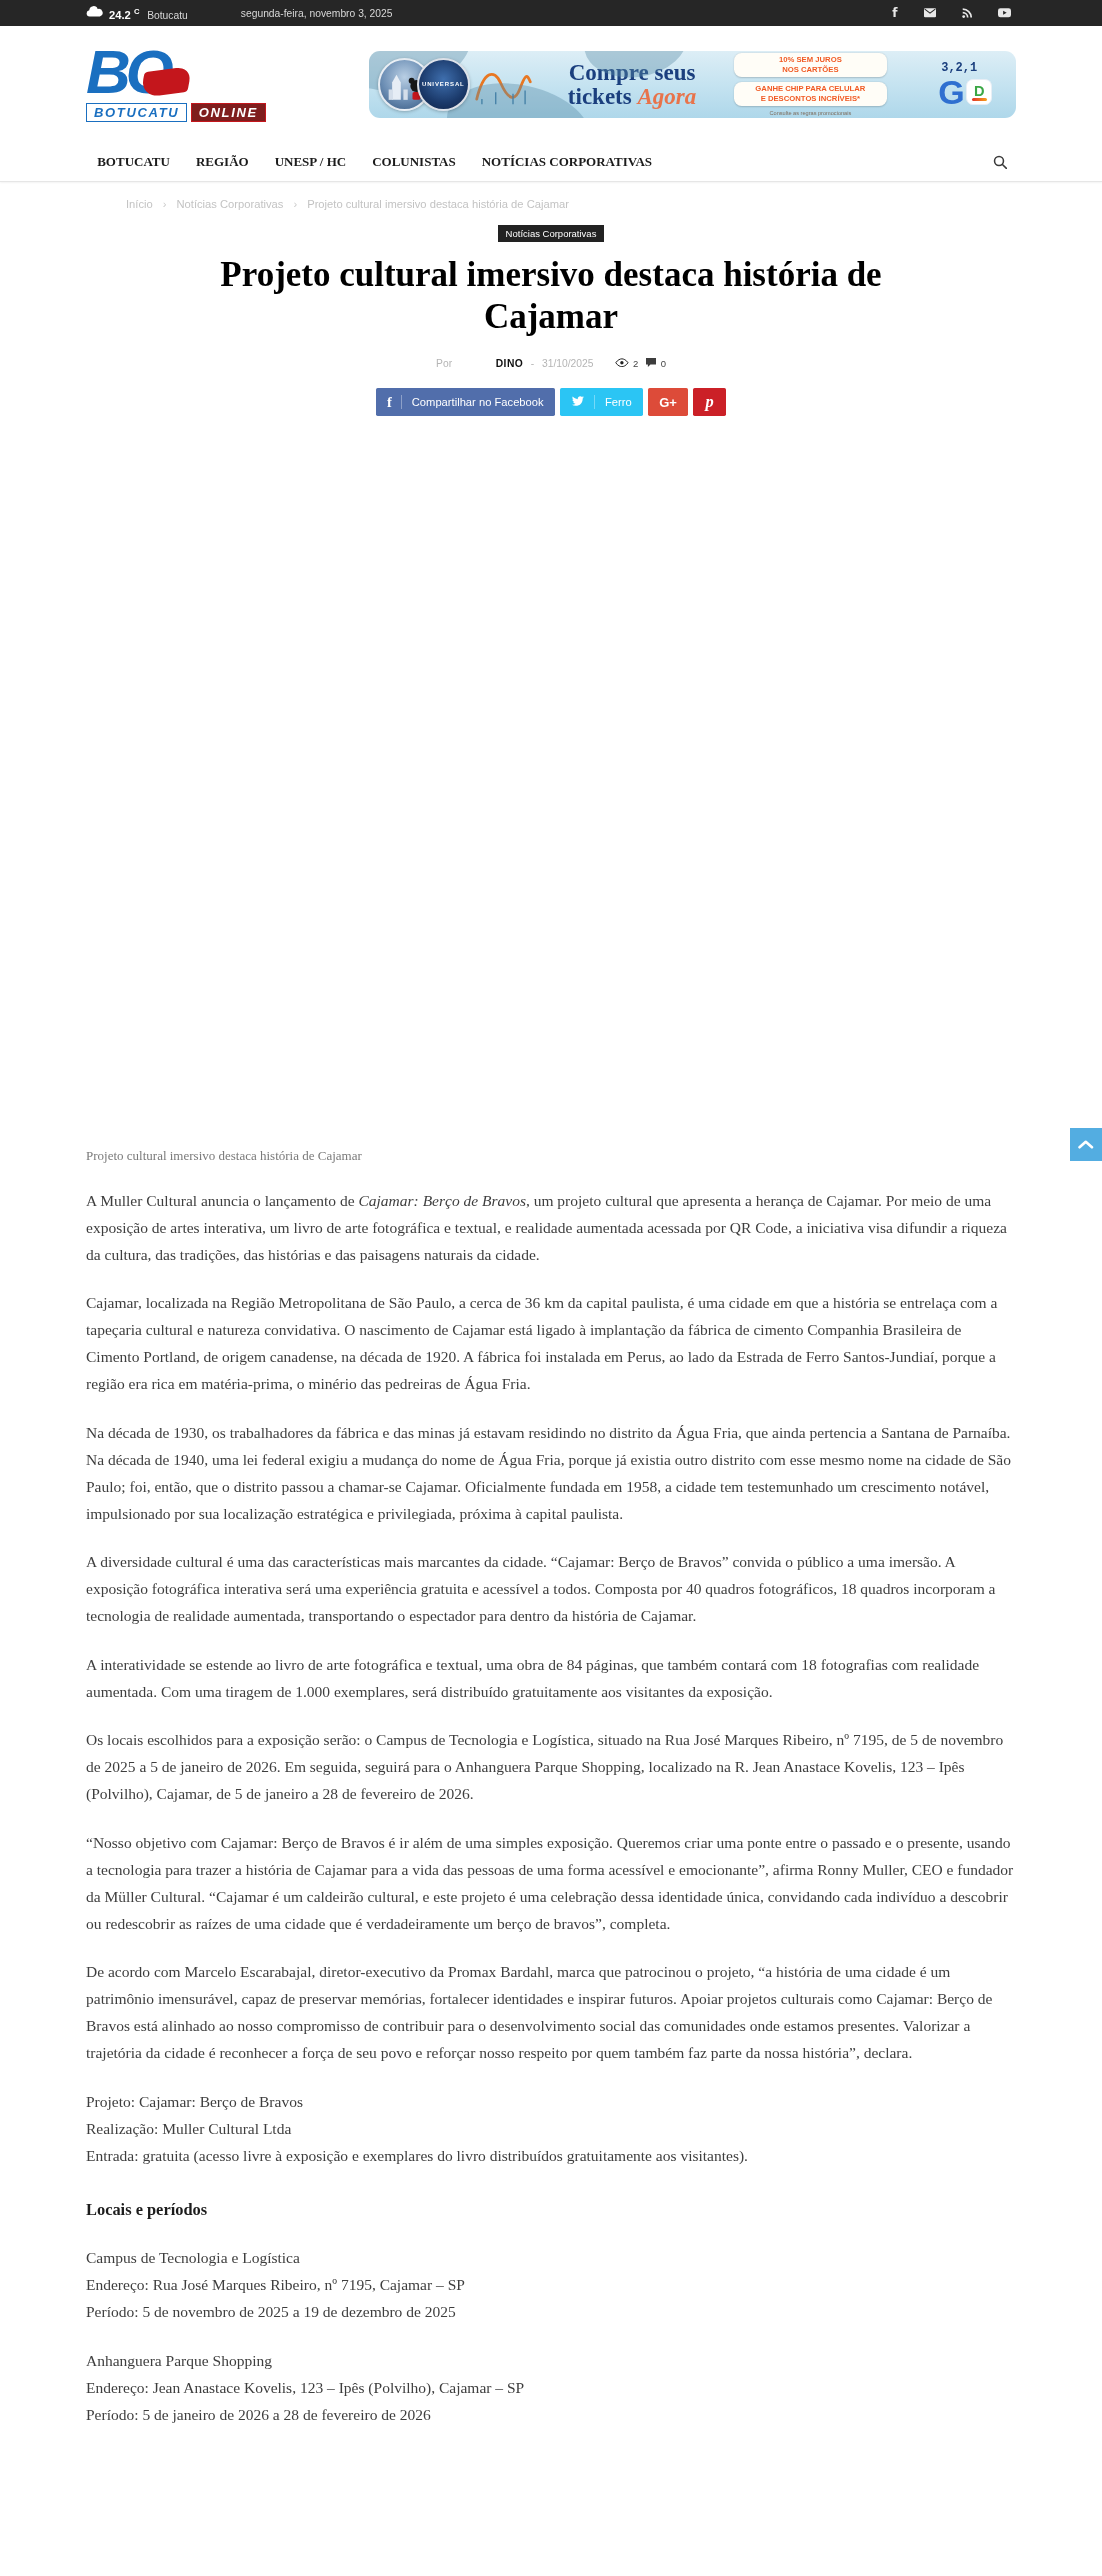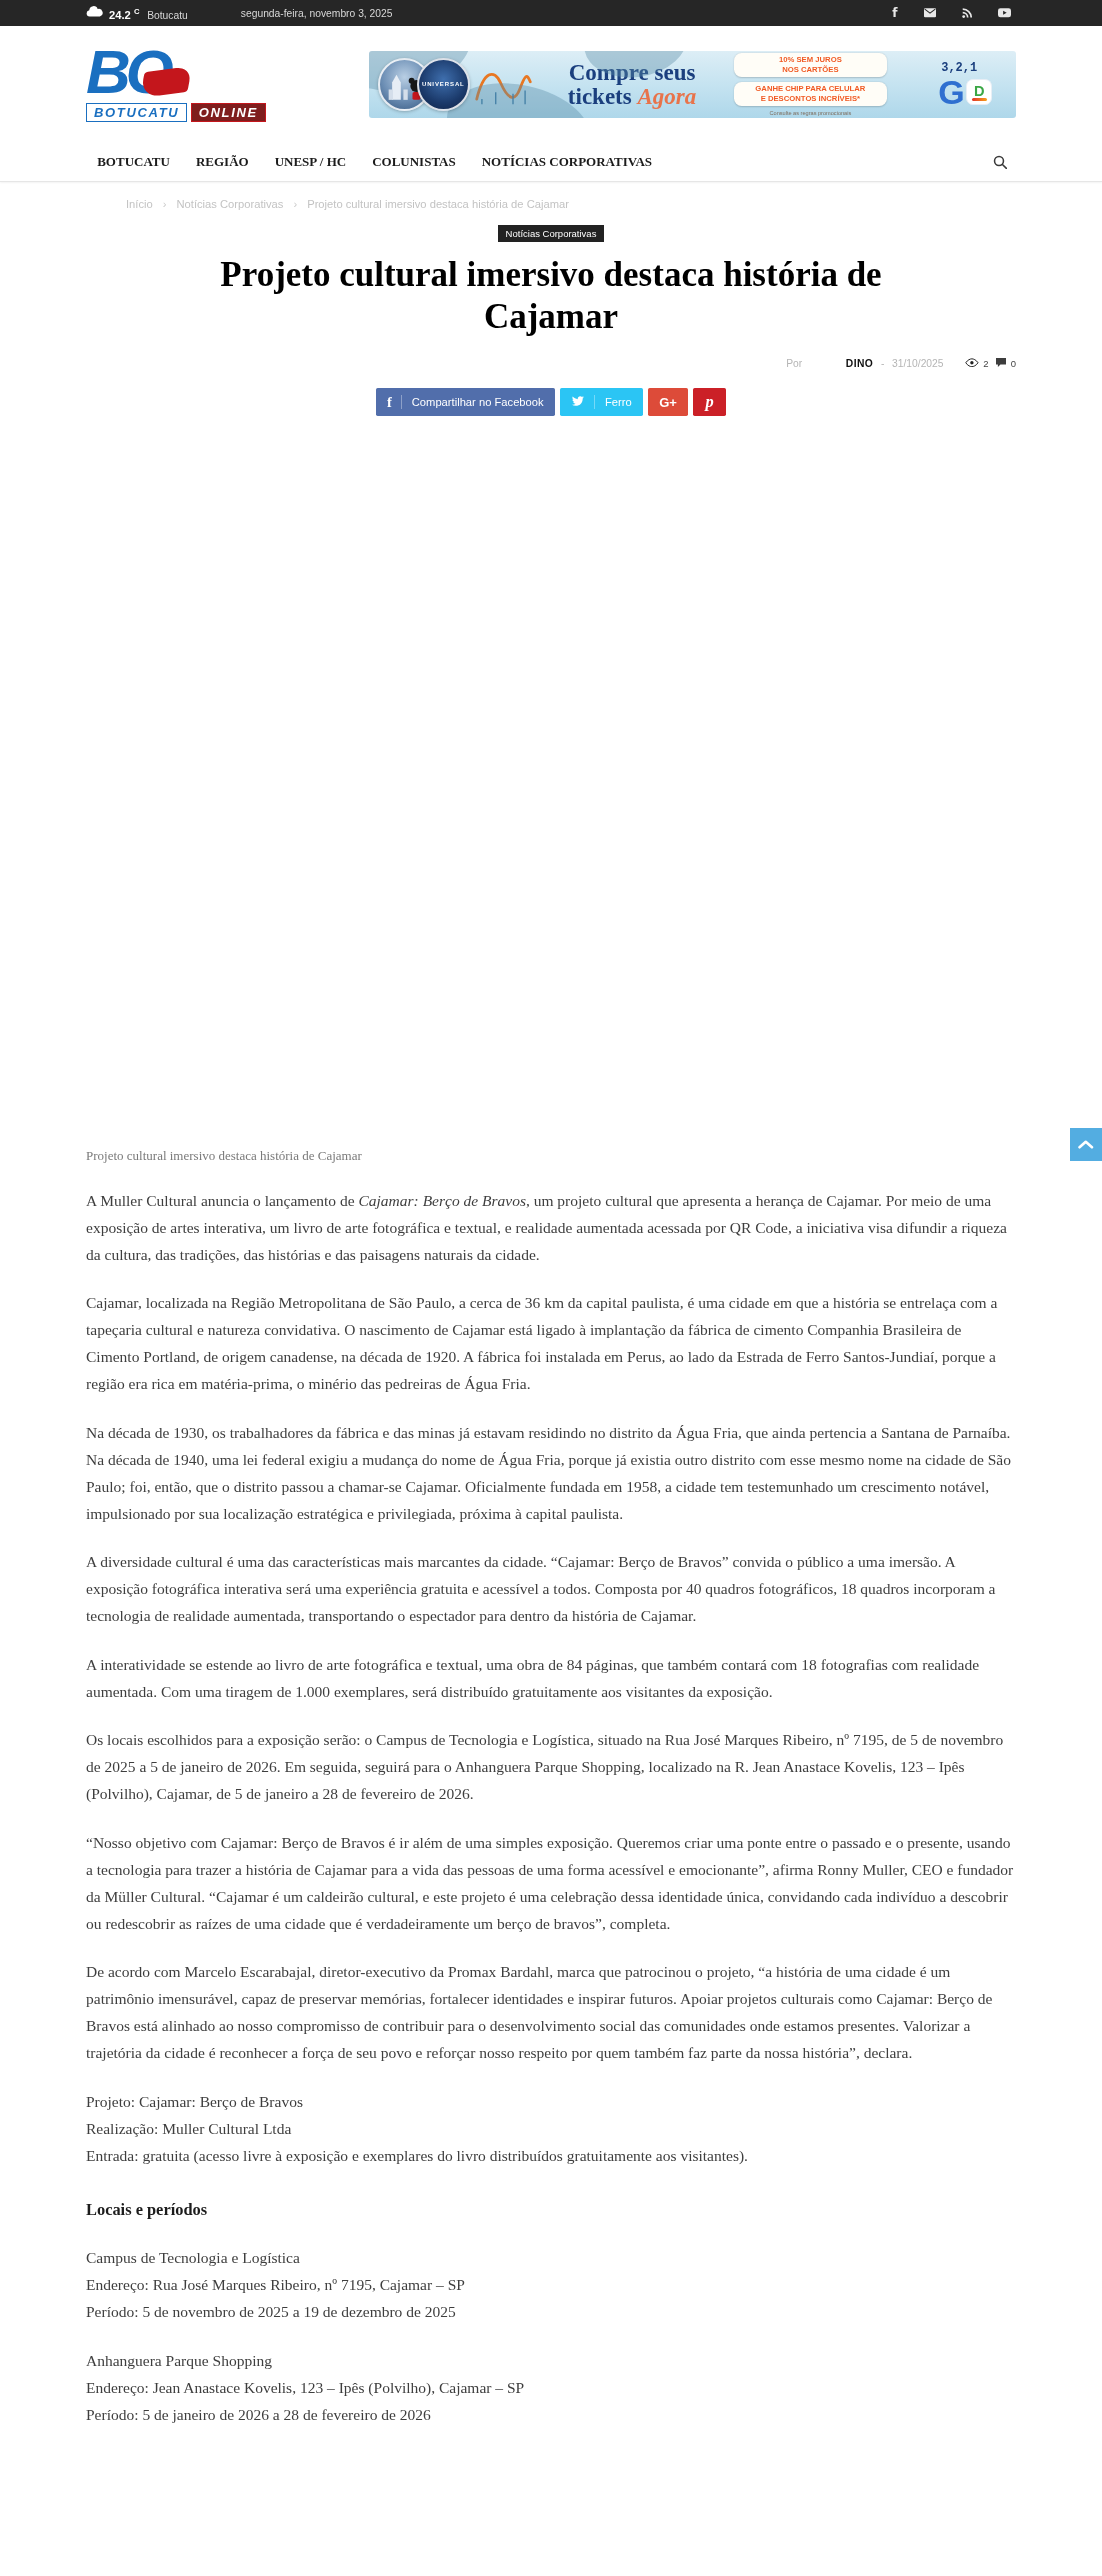--- a/index.html
+++ b/index.html
@@ -25,21 +25,21 @@
   
   .header-inner { width:930px; margin:0 auto; height:117px; display:flex; align-items:center; justify-content:space-between; }
   .logo { display:flex; flex-direction:column; align-items:flex-start; width:231px; cursor:pointer; }
   .logo-bo { position:relative; height:53px; font-family:"Liberation Sans",sans-serif; font-weight:bold; font-style:italic; font-size:62px; line-height:50px; color:#1a6fc0; letter-spacing:-5.2px; }
   .logo-red-wedge { position:absolute; left:57px; top:22.4px; width:46px; height:26px; background:#c4161c;
     transform:skewX(-18deg) rotate(-8deg); border-radius:3.4px 15.5px 3.4px 19px; }
   .logo-strip { display:flex; margin-top:3.4px; font-style:italic; font-weight:bold; font-size:13px; letter-spacing:1.7px; }
   .logo-strip .botucatu { color:#1a6fc0; border:1.7px solid #1a6fc0; background:#fff; padding:0.9px 6.9px; }
   .logo-strip .online { color:#fff; background:#7f1d1d; border:1.7px solid #c4161c; padding:0.9px 6.9px; margin-left:3.4px; }
 
-  .banner { position:relative; width:647px; height:67px; overflow:hidden; border-radius:3px; cursor:pointer;
+  .banner { position:relative; width:647px; height:67px; overflow:hidden; border-radius:11px; cursor:pointer;
     background:linear-gradient(180deg,#ddeef6 0%,#c3e2f0 55%,#aed7ea 100%);
     display:flex; align-items:center; padding:0 8.6px; }
   .wave { position:absolute; background:rgba(90,140,165,.38); border-radius:50%; }
   .wave1 { width:129px; height:77px; left:-26px; top:-39px; transform:rotate(-15deg); }
   .wave2 { width:146px; height:86px; left:77px; top:34px; transform:rotate(12deg); }
   .wave3 { width:103px; height:69px; left:215px; top:-43px; transform:rotate(-8deg); }
   .ad-circle { position:relative; width:53px; height:53px; border-radius:50%; flex:0 0 auto;
     border:2.6px solid rgba(255,255,255,.85); box-shadow:0 0.9px 3.4px rgba(0,0,0,.25); overflow:hidden; }
   .c-disney { background:radial-gradient(circle at 50% 35%, #b9cfe4 0%, #6d8fb5 55%, #35577f 100%); }
   .c-universal { background:radial-gradient(circle at 50% 40%, #3f6fae 0%, #1b3a6b 60%, #0d1f42 100%); margin-left:-13.8px; }
@@ -77,21 +77,21 @@
   .breadcrumb { padding-top:16.4px; font-size:11.2px; color:#c3c3c3;margin-left:40px; }
   .crumb { color:#c3c3c3; cursor:pointer; text-decoration:none; }
   .crumb-sep { margin:0 6.9px; color:#cccccc; }
   .crumb-current { color:#c3c3c3; }
 
   
   .cat-row { text-align:center; margin-top:14.6px; }
   .cat-badge { display:inline-block; background:#222222; color:#ffffff; font-size:9.5px; padding:2.6px 7.7px 3.4px; cursor:pointer; }
   h1.title { font-family:"Liberation Serif",serif; font-weight:bold; font-size:35px; line-height:1.18;
     color:#000; text-align:center; max-width:792px; margin:12px auto 0; }
-  .byline { margin-top:20.7px; display:flex; align-items:center; justify-content:flex-end; gap:7.7px;
+  .byline { margin-top:20.7px; display:flex; align-items:center; justify-content:center; gap:7.7px;
     font-size:10.3px; color:#b5b5b5; }
   .byline .author { color:#111; font-weight:bold; letter-spacing:0.4px;margin-left:36px; }
   .byline .metric { display:flex; align-items:center; gap:4.3px; color:#444; }
   .byline .metric .count { font-size:9.5px; color:#444; }
   .views { margin-left:13.8px; }
 
   
   .share-row { margin-top:19px; display:flex; align-items:center; justify-content:center; gap:5.2px; }
   .share-btn { height:28px; display:flex; align-items:center; color:#fff; font-size:11.2px; border-radius:1.7px; cursor:pointer; }
   .share-fb { background:#516eab; padding:0 11.2px; }

